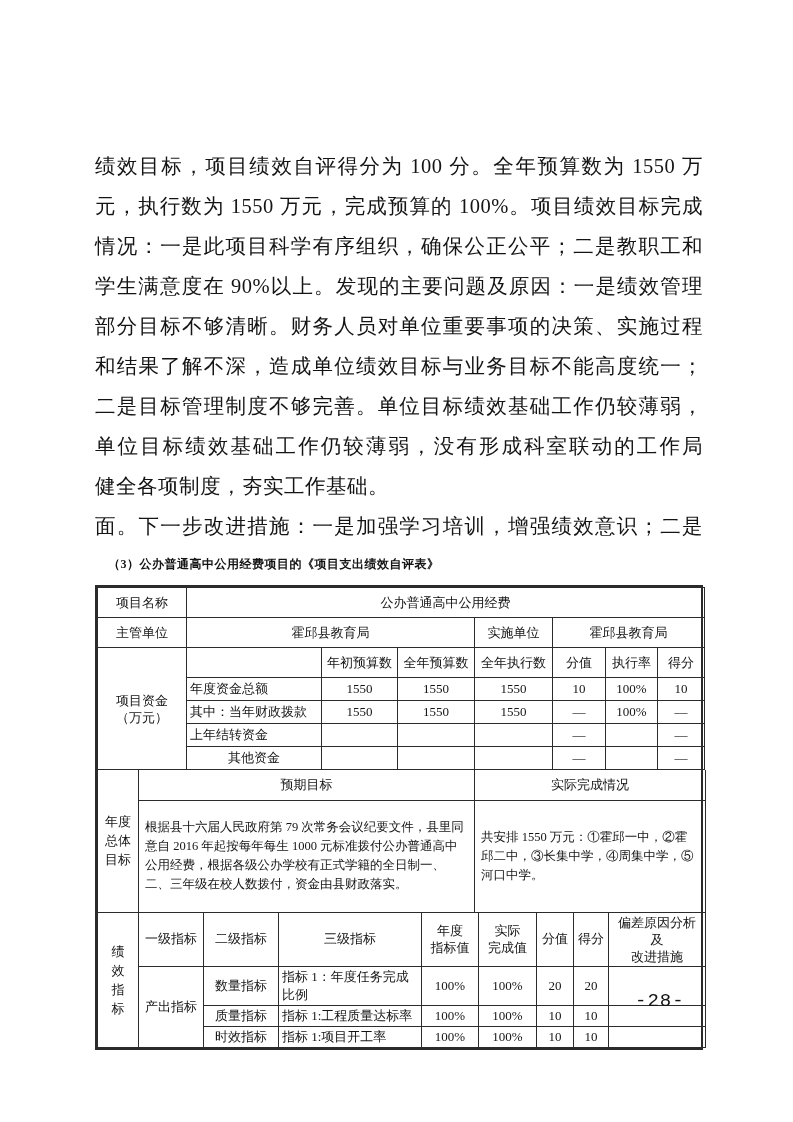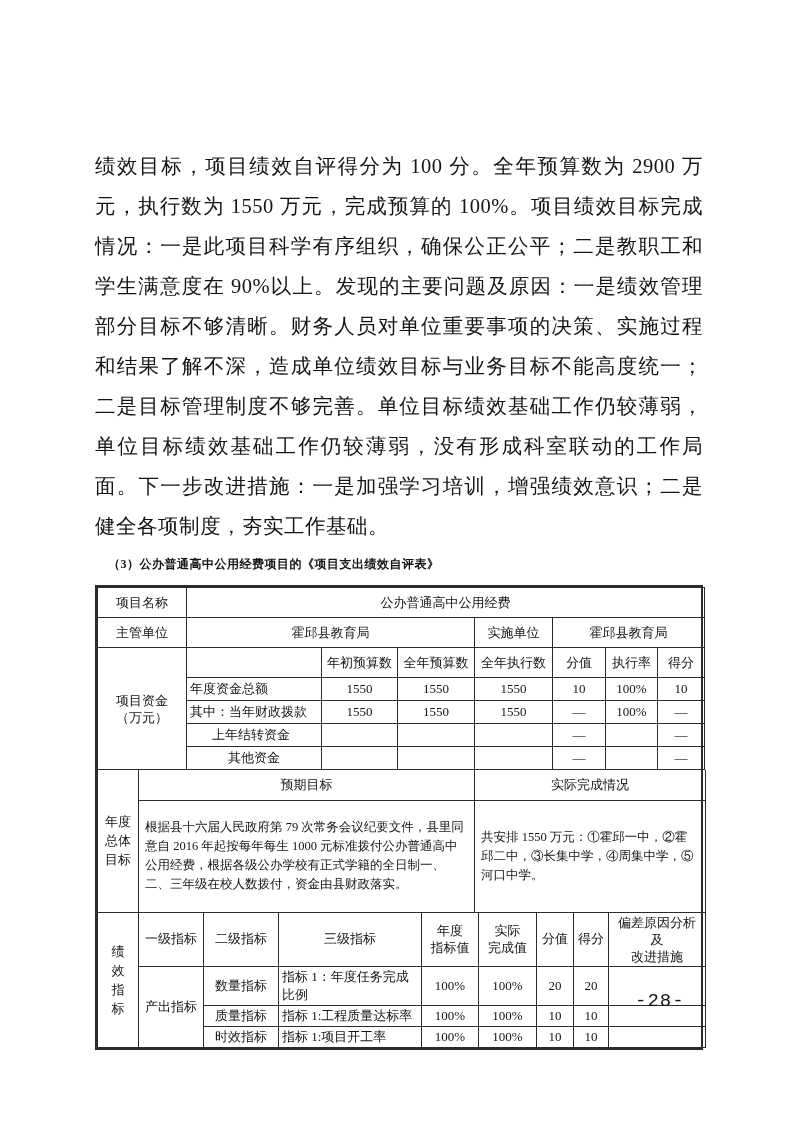--- a/index.html
+++ b/index.html
@@ -50,21 +50,21 @@
     text-align:center;
     vertical-align:middle;
     padding:1px 3px;
     overflow:hidden;
   }
   
   table.joined tr:first-child td { border-top:none;margin-left:32px; }
   td.pre { white-space:pre-line; line-height:17px; }
   td.vlabel { white-space:pre-line; line-height:19px; }
   td.left { text-align:left; }
-  td.right { text-align:center; padding-right:9px; }
+  td.right { text-align:left; padding-right:9px; }
   td.goaltext {
     text-align:left;
     font-size:12.5px;
     line-height:19px;
     padding:4px 6px;
     vertical-align:middle;
   }
   .h26 td { height:30px; }
   .h23 td { height:23px; }
   .h36 td { height:37px; }
@@ -78,30 +78,30 @@
     font-family:Liberation Mono, monospace;
   }
 </style>
 </head>
 <body>
 
 <div class="page">
   <div class="content">
 
     <div>
-      <div class="bodyline">绩效目标，项目绩效自评得分为 100 分。全年预算数为 2900 万</div>
+      <div class="bodyline">绩效目标，项目绩效自评得分为 100 分。全年预算数为 1550 万</div>
       <div class="bodyline">元，执行数为 1550 万元，完成预算的 100%。项目绩效目标完成</div>
       <div class="bodyline">情况：一是此项目科学有序组织，确保公正公平；二是教职工和</div>
       <div class="bodyline">学生满意度在 90%以上。发现的主要问题及原因：一是绩效管理</div>
       <div class="bodyline">部分目标不够清晰。财务人员对单位重要事项的决策、实施过程</div>
       <div class="bodyline">和结果了解不深，造成单位绩效目标与业务目标不能高度统一；</div>
       <div class="bodyline">二是目标管理制度不够完善。单位目标绩效基础工作仍较薄弱，</div>
       <div class="bodyline">单位目标绩效基础工作仍较薄弱，没有形成科室联动的工作局</div>
+      <div class="bodyline last">健全各项制度，夯实工作基础。</div>
       <div class="bodyline">面。下一步改进措施：一是加强学习培训，增强绩效意识；二是</div>
-      <div class="bodyline last">健全各项制度，夯实工作基础。</div>
     </div>
 
     <div class="heading">（3）公办普通高中公用经费项目的《项目支出绩效自评表》</div>
 
     <div class="tablewrap">
 
       <table>
         <colgroup>
           <col style="width:89px">
             <col style="width:135px">

